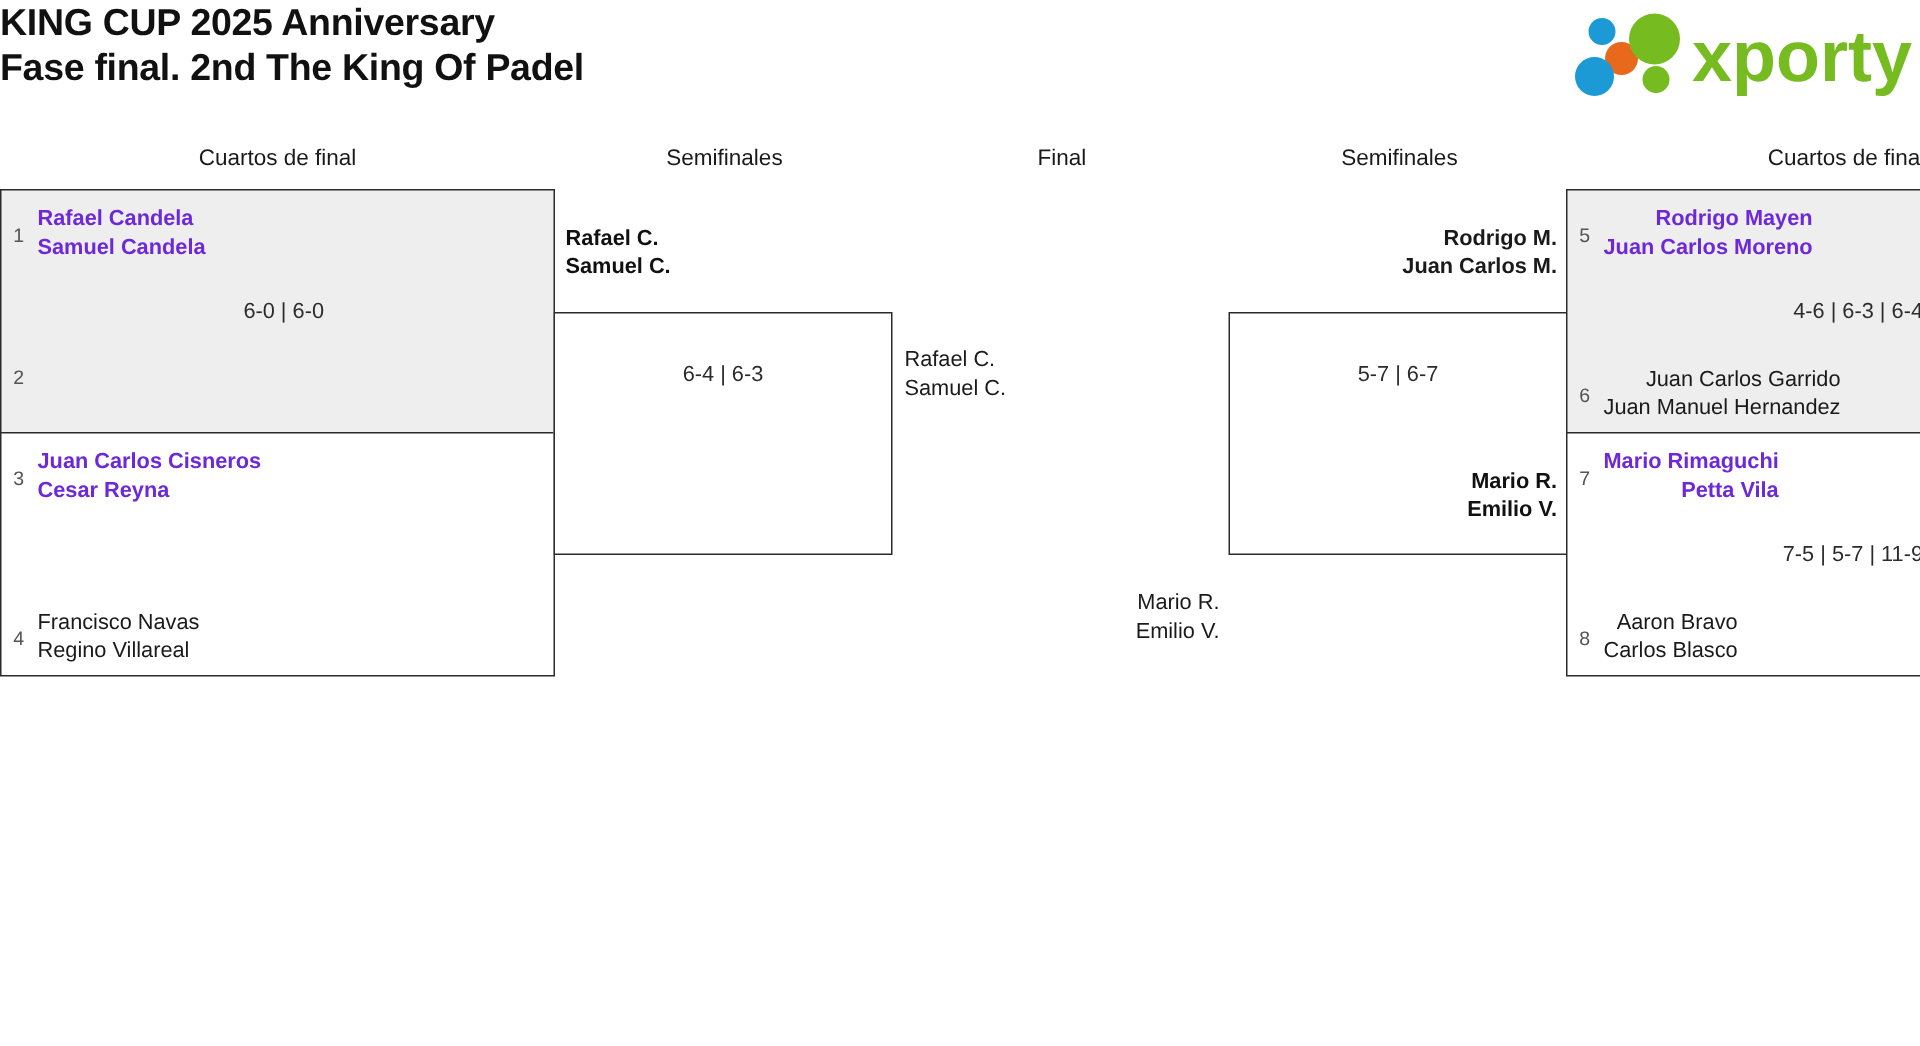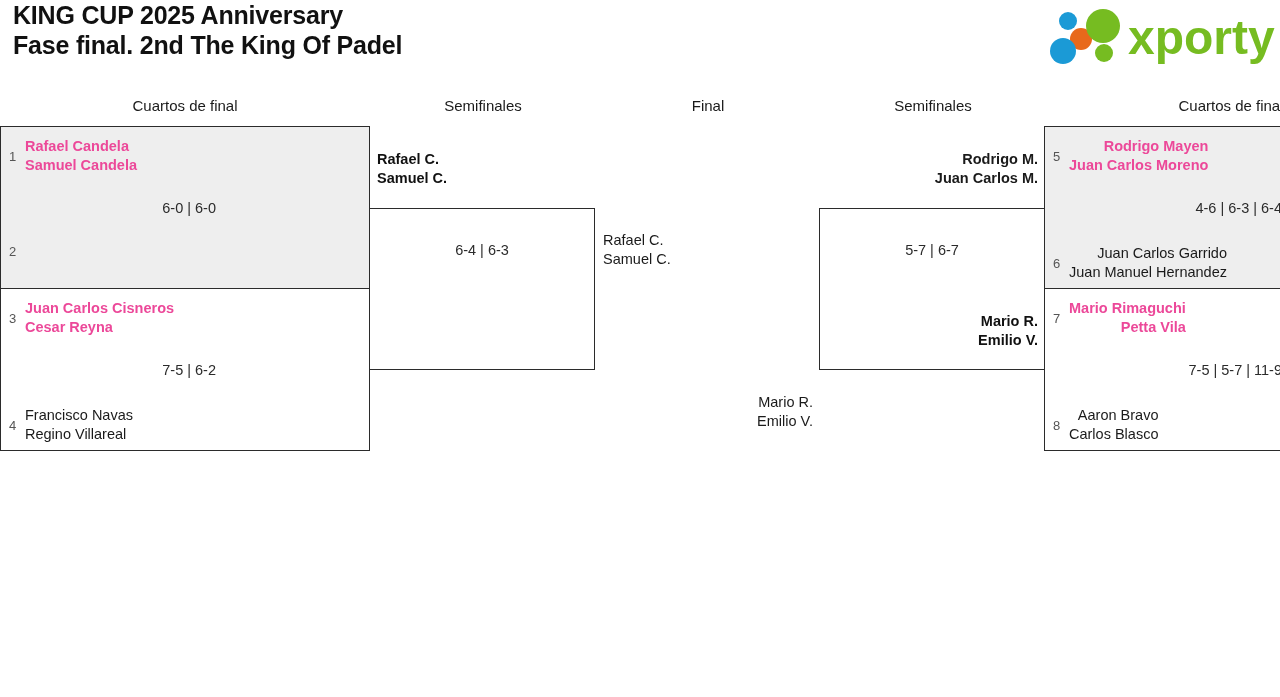--- a/index.html
+++ b/index.html
@@ -19,21 +19,20 @@
     width: 1280px;
     height: 697px;
   }
 
   
   .title-block {
     position: absolute;
     left: 0px;
     top: 0px;
     width: 700px;
-    padding-left: 13px;
   }
   .title-line {
     font-size: 25px;
     font-weight: 700;
     line-height: 30px;
     letter-spacing: -0.2px;
     color: #111111;
     white-space: nowrap;
   }
 
@@ -84,21 +83,21 @@
     font-weight: 400;
     min-width: 9px;
     text-align: center;
   }
   .names {
     font-size: 14.5px;
     line-height: 19px;
     color: #1a1a1a;
     font-weight: 400;
   }
-  .names.winner { font-weight: 700; color: #ec4899; }
+  .names.winner { font-weight: 700; color: #6d28d9; }
   .pair.right .names { text-align: right; }
 
   
   .score {
     position: absolute;
     font-size: 14.5px;
     line-height: 19px;
     color: #2b2b2b;
     white-space: nowrap;
   }
@@ -162,21 +161,20 @@
   <div class="box" style="left:0px; top:288px; width:370px; height:163px;"></div>
 
   <div class="pair" style="left:8px; top:299px;">
     <span class="seed">3</span>
     <span class="names winner">
       <span>Juan Carlos Cisneros</span><br>
       <span>Cesar Reyna</span>
     </span>
   </div>
 
-  <div class="score r" style="left:0px; top:361px; width:216px;">7-5 | 6-2</div>
 
   <div class="pair" style="left:8px; top:406px;">
     <span class="seed">4</span>
     <span class="names">
       <span>Francisco Navas</span><br>
       <span>Regino Villareal</span>
     </span>
   </div>
 
   <div class="box" style="left:369px; top:208px; width:226px; height:162px;"></div>

